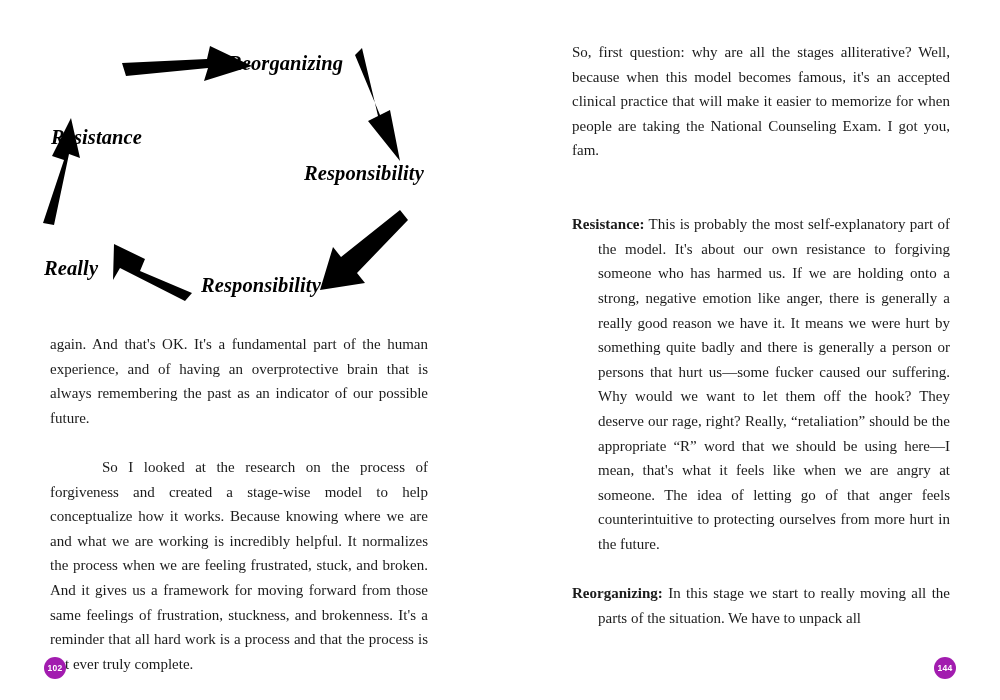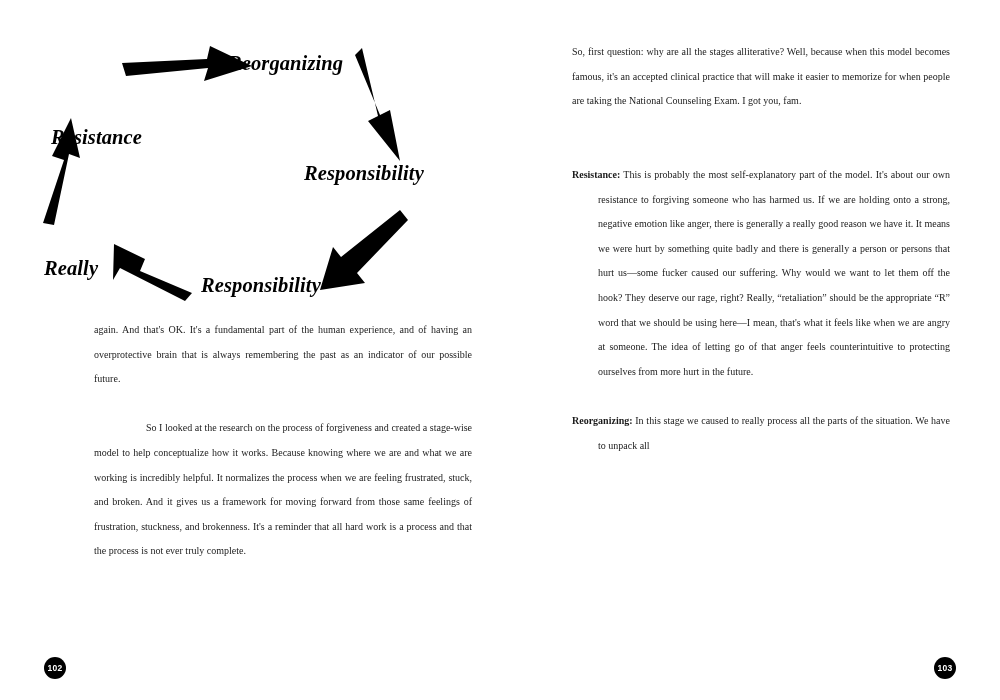--- a/index.html
+++ b/index.html
@@ -46,27 +46,27 @@
   #lbl-reorganizing { left: 198px; top: 25px; }
   #lbl-responsibility { left: 274px; top: 135px; font-family: Liberation Serif, serif; }
   #lbl-reconciliation { left: 171px; top: 247px; }
   #lbl-release { left: 14px; top: 230px; }
   #lbl-resistance { left: 21px; top: 99px; font-style: italic; }
 
   
   .col {
     position: absolute;
     width: 378px;
-    font-size: 10px;
+    font-size: 15px;
     line-height: 24.6px;
     text-align: justify;
     text-justify: inter-word;
     color: #1b1b1b;
   }
-  #left-col  { left: 50px; top: 318px; margin-left: 44px; }
+  #left-col  { left: 50px; top: 332px; }
   #right-col { left: 72px; top: 40px; width: 378px; }
 
   p.body { margin: 0; }
   p.indented { text-indent: 52px; }
 
   .gap { height: 24.6px; }
 
   
   p.defn {
     margin: 0;
@@ -76,21 +76,21 @@
   .term {
     font-weight: bold;
   }
 
   
   .folio {
     position: absolute;
     bottom: 18px;
     width: 22px; height: 22px;
     border-radius: 50%;
-    background: #000000;
+    background: #a21caf;
     color: #ffffff;
     font-family: "Liberation Sans", sans-serif;
     font-size: 8.5px;
     font-weight: bold;
     display: flex;
     align-items: center;
     justify-content: center;
     letter-spacing: .2px;
   }
   #folio-left  { left: 44px; }
@@ -141,20 +141,20 @@
       <p class="body">So, first question: why are all the stages alliterative? Well, because when this model becomes famous, it's an accepted clinical practice that will make it easier to memorize for when people are taking the National Counseling Exam. I got you, fam.</p>
       <div class="gap"></div>
       <div class="gap"></div>
 
       <p class="defn">
         <span class="term">Resistance:</span><span> This is probably the most self-explanatory part of the model. It's about our own resistance to forgiving someone who has harmed us. If we are holding onto a strong, negative emotion like anger, there is generally a really good reason we have it. It means we were hurt by something quite badly and there is generally a person or persons that hurt us—some fucker caused our suffering. Why would we want to let them off the hook? They deserve our rage, right? Really, “retaliation” should be the appropriate “R” word that we should be using here—I mean, that's what it feels like when we are angry at someone. The idea of letting go of that anger feels counterintuitive to protecting ourselves from more hurt in the future.</span>
       </p>
       <div class="gap"></div>
 
       <p class="defn">
-        <span class="term">Reorganizing:</span><span> In this stage we caused to really process all the parts of the situation. We have to unpack all</span>
+        <span class="term">Reorganizing:</span><span> In this stage we start to really moving all the parts of the situation. We have to unpack all</span>
       </p>
     </div>
 
-    <div class="folio" id="folio-right">103</div>
+    <div class="folio" id="folio-right">144</div>
   </div>
 
 </div>
 
 </body></html>

